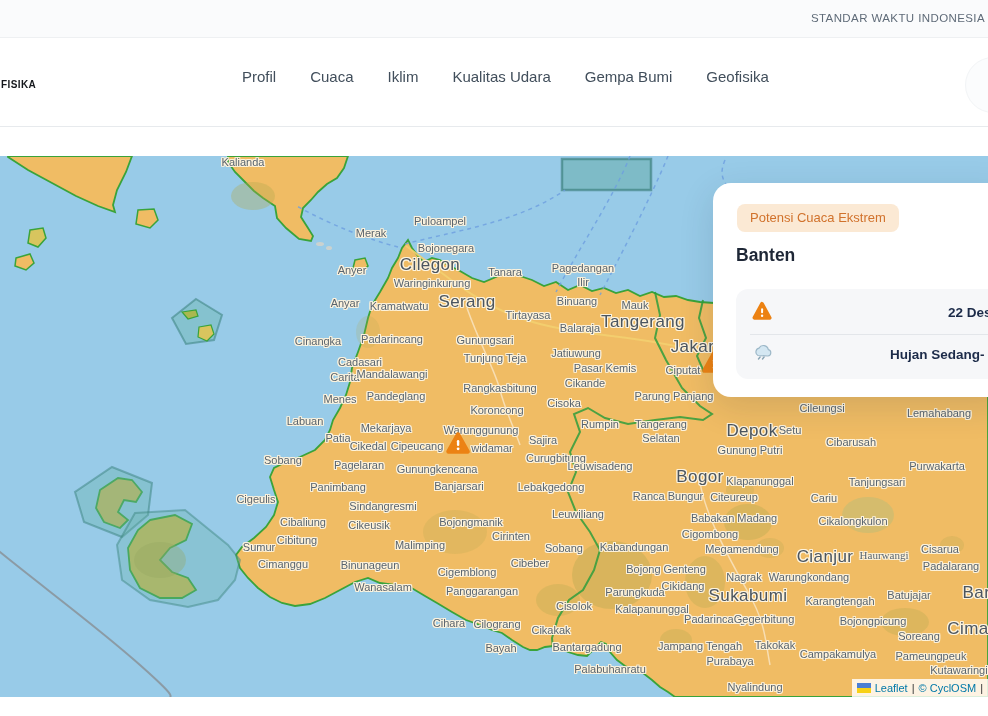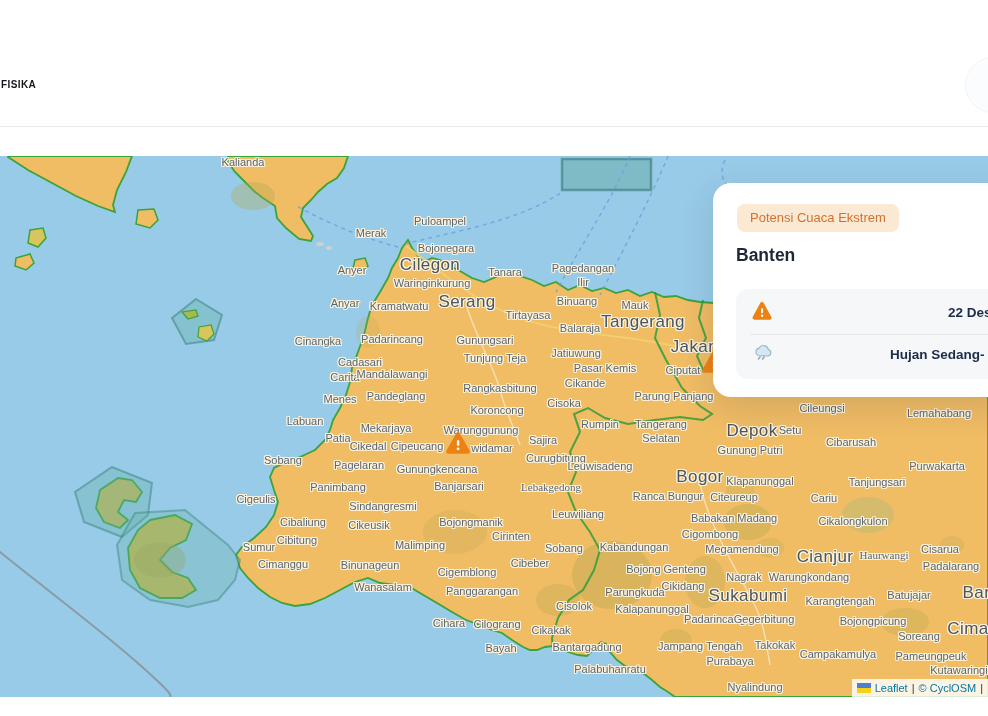--- a/index.html
+++ b/index.html
@@ -62,23 +62,34 @@
   .attribution a { color:#0078a8; text-decoration:none; cursor:pointer; }
   .flag { display:inline-block; width:14px; height:10px; }
   .flag .b { display:block; width:14px; height:5px; background:#4b7fd4; }
   .flag .y { display:block; width:14px; height:5px; background:#f7d117; }
 </style>
 </head>
 <body>
 
 <div class="page">
 
+  <div class="topbar">
+    <span class="topbar-text">STANDAR WAKTU INDONESIA</span>
+  </div>
 
   <div class="navbar">
     <span class="logo-text">FISIKA</span>
+    <nav class="nav-items">
+      <a>Profil</a>
+      <a>Cuaca</a>
+      <a>Iklim</a>
+      <a>Kualitas Udara</a>
+      <a>Gempa Bumi</a>
+      <a>Geofisika</a>
+    </nav>
     <div class="nav-circle"></div>
   </div>
 
   <div class="map">
     <svg class="base" width="988" height="541" viewBox="0 156 988 541">
 
       <path d="M8,156 L132,156 L126,172 L117,190 L113,205 L115,212 L98,206 L76,196 L52,183 L28,170 L8,157 Z" fill="#f0bc64" stroke="#3aa33a" stroke-width="1.8"></path>
 
       <path d="M228,156 L348,156 L344,168 L337,178 L327,184 L318,192 L311,200 L303,208 L301,217 L308,228 L313,236 L311,241 L299,239 L286,228 L277,218 L275,206 L263,198 L254,191 L246,183 L235,172 L228,162 Z" fill="#f0bc64" stroke="#3aa33a" stroke-width="1.8"></path>
       <ellipse cx="253" cy="196" rx="22" ry="14" fill="#b3a94e" opacity="0.35"></ellipse>
@@ -192,21 +203,21 @@
       <span class="map-label" style="left: 750px; top: 295px;">Gunung Putri</span>
       <span class="map-label" style="left: 851px; top: 287px;">Cibarusah</span>
       <span class="map-label" style="left: 283px; top: 305px;">Sobang</span>
       <span class="map-label" style="left: 359px; top: 310px;">Pagelaran</span>
       <span class="map-label" style="left: 437px; top: 314px;">Gunungkencana</span>
       <span class="map-label" style="left: 600px; top: 311px;">Leuwisadeng</span>
       <span class="map-label lg" style="left: 700px; top: 321px;">Bogor</span>
       <span class="map-label" style="left: 937px; top: 311px;">Purwakarta</span>
       <span class="map-label" style="left: 338px; top: 332px;">Panimbang</span>
       <span class="map-label" style="left: 459px; top: 331px;">Banjarsari</span>
-      <span class="map-label" style="left: 551px; top: 332px; font-family: Liberation Serif, serif;">Lebakgedong</span>
+      <span class="map-label" style="left: 551px; top: 332px;">Lebakgedong</span>
       <span class="map-label" style="left: 668px; top: 341px;">Ranca Bungur</span>
       <span class="map-label" style="left: 734px; top: 342px;">Citeureup</span>
       <span class="map-label" style="left: 824px; top: 343px;">Cariu</span>
       <span class="map-label" style="left: 877px; top: 327px;">Tanjungsari</span>
       <span class="map-label" style="left: 760px; top: 326px;">Klapanunggal</span>
       <span class="map-label" style="left: 256px; top: 344px;">Cigeulis</span>
       <span class="map-label" style="left: 383px; top: 351px;">Sindangresmi</span>
       <span class="map-label" style="left: 578px; top: 359px;">Leuwiliang</span>
       <span class="map-label" style="left: 734px; top: 363px;">Babakan Madang</span>
       <span class="map-label" style="left: 853px; top: 366px;">Cikalongkulon</span>

